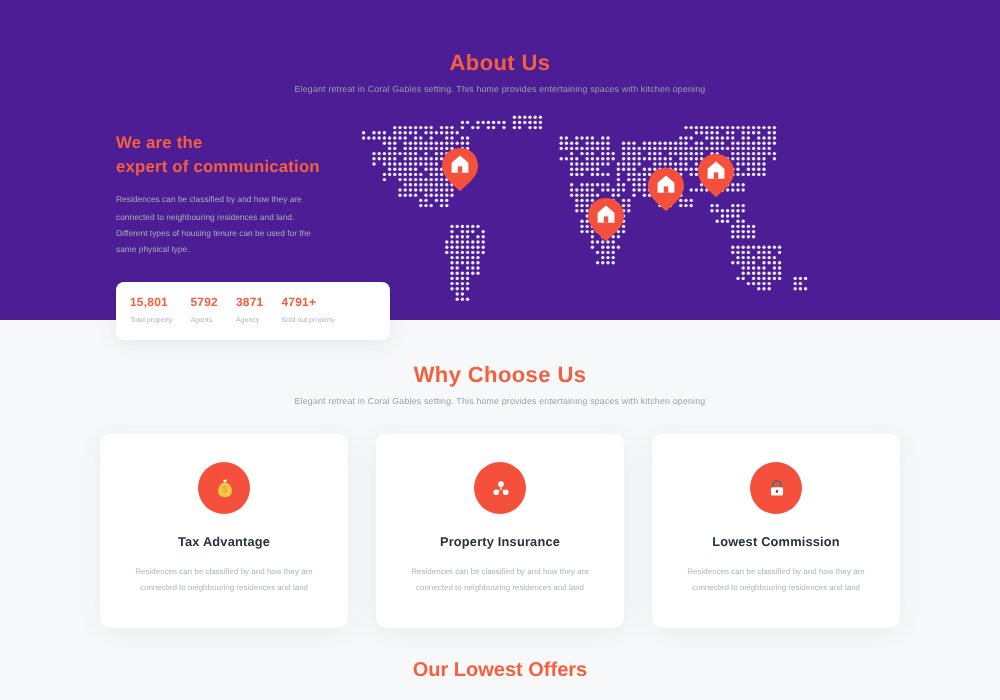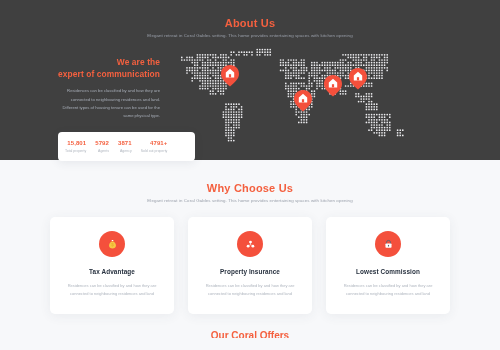--- a/index.html
+++ b/index.html
@@ -7,22 +7,22 @@
     width:500px; height:350px;
     overflow:hidden;
     background:#ffffff;
     font-family:"Liberation Sans", sans-serif;
     -webkit-font-smoothing:antialiased;
   }
   .page { width:500px; height:350px; position:relative; overflow:hidden; }
 
   
   .about-section {
-    background:#404040;
-    padding:17px 0 10px 0;
+    background:#4c1d95;
+    padding:26px 0 10px 0;
     height:160px;
     position:relative;
   }
   .sec-title {
     text-align:center;
     color:#f4603f;
     font-size:11px;
     font-weight:bold;
     letter-spacing:.2px;
   }
@@ -33,21 +33,21 @@
     margin-top:4px;
     letter-spacing:.1px;
   }
 
   .about-body {
     display:flex;
     align-items:flex-start;
     padding:0 10px;
     margin-top:10px;
   }
-  .about-left { width:150px; padding-left:48px; padding-top:8px;text-align:right; }
+  .about-left { width:150px; padding-left:48px; padding-top:8px; }
   .about-right { flex:1; position:relative; height:105px; }
 
   .lead-title {
     color:#f4603f;
     font-size:8.4px;
     font-weight:bold;
     line-height:1.45;
     letter-spacing:.1px;
   }
   .lead-para {
@@ -1160,16 +1160,16 @@
             <rect x="6.4" y="10.3" width="11.2" height="7.6" rx="1.4" fill="#ffffff"></rect>
             <rect x="10.9" y="12.6" width="2.2" height="3.1" rx="1.1" fill="#5b6472"></rect>
           </svg>
         </div>
         <div class="card-title">Lowest Commission</div>
         <div class="card-text">Residences can be classified by and how they are connected to neighbouring residences and land</div>
       </div>
 
     </div>
 
-    <div class="bottom-peek">Our Coral Offers</div>
+    <div class="bottom-peek">Our Lowest Offers</div>
   </section>
 
 </div>
 
 </body></html>

